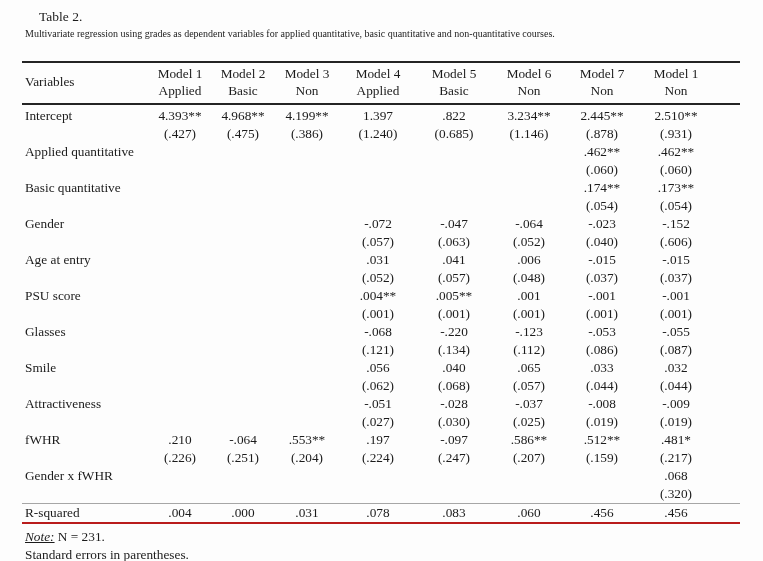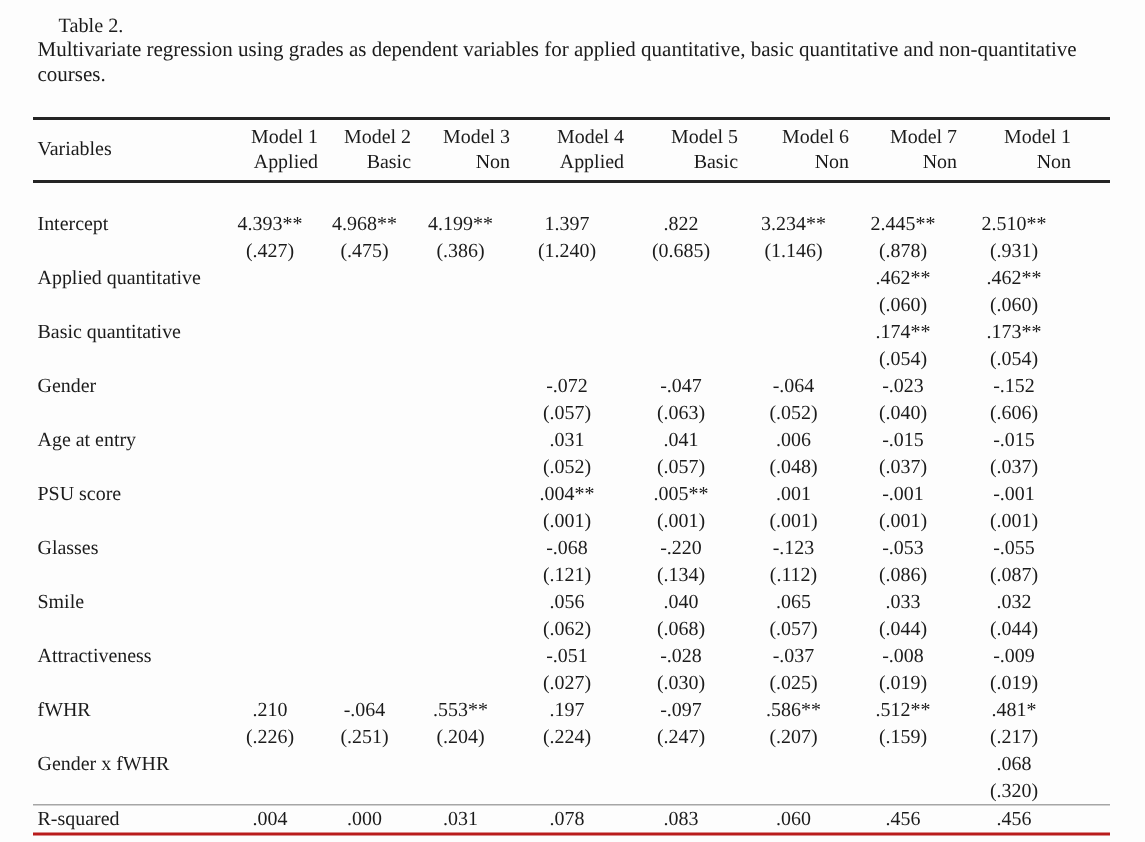--- a/index.html
+++ b/index.html
@@ -10,62 +10,62 @@
     font-family: "Liberation Serif", "DejaVu Serif", serif;
     overflow: hidden;
   }
   .doc-title {
     padding: 8px 0 0 39px;
     font-size: 13.5px;
     line-height: 17px;
   }
   .doc-caption {
     padding: 0 10px 0 25px;
-    font-size: 14px;
+    font-size: 10px;
     line-height: 17px;
   }
   table.reg-table {
     border-collapse: collapse;
     table-layout: fixed;
     width: 718px;
     margin: 19px 0 0 22px;
     border-top: 2px solid #242424;
     border-bottom: 2px solid #b91c1c;
   }
   .reg-table th, .reg-table td {
     font-size: 13.3px;
     font-weight: normal;
     padding: 0;
     white-space: nowrap;
     overflow: hidden;
   }
   .reg-table thead th {
     border-bottom: 2.5px solid #242424;
-    text-align: right;
+    text-align: center;
     vertical-align: middle;
     line-height: 16.5px;
     padding: 3px 0 4px 0;
   }
   .reg-table thead th.var-col {
     text-align: left;
     padding-left: 3px;
   }
   .reg-table td {
     text-align: center;
     height: 18px;
     line-height: 18px;
   }
   .reg-table td.var-label {
     text-align: left;
     padding-left: 3px;
   }
   .reg-table td:last-child, .reg-table thead th:last-child {
     padding-right: 26px;
   }
-  .reg-table tbody tr.first-body-row td { padding-top: 18px; }
+  .reg-table tbody tr.first-body-row td { padding-top: 2px; }
   .reg-table tbody tr.rule-above td { border-top: 1px solid #a6a6a6; margin-top: 34px; }
   .notes { margin: 4px 0 0 25px; font-size: 13.3px; line-height: 18px; }
   .em { font-style: italic; text-decoration: underline; }
 </style>
 </head>
 <body>
 
 <div>
 
   <div class="doc-title">Table 2.</div>

